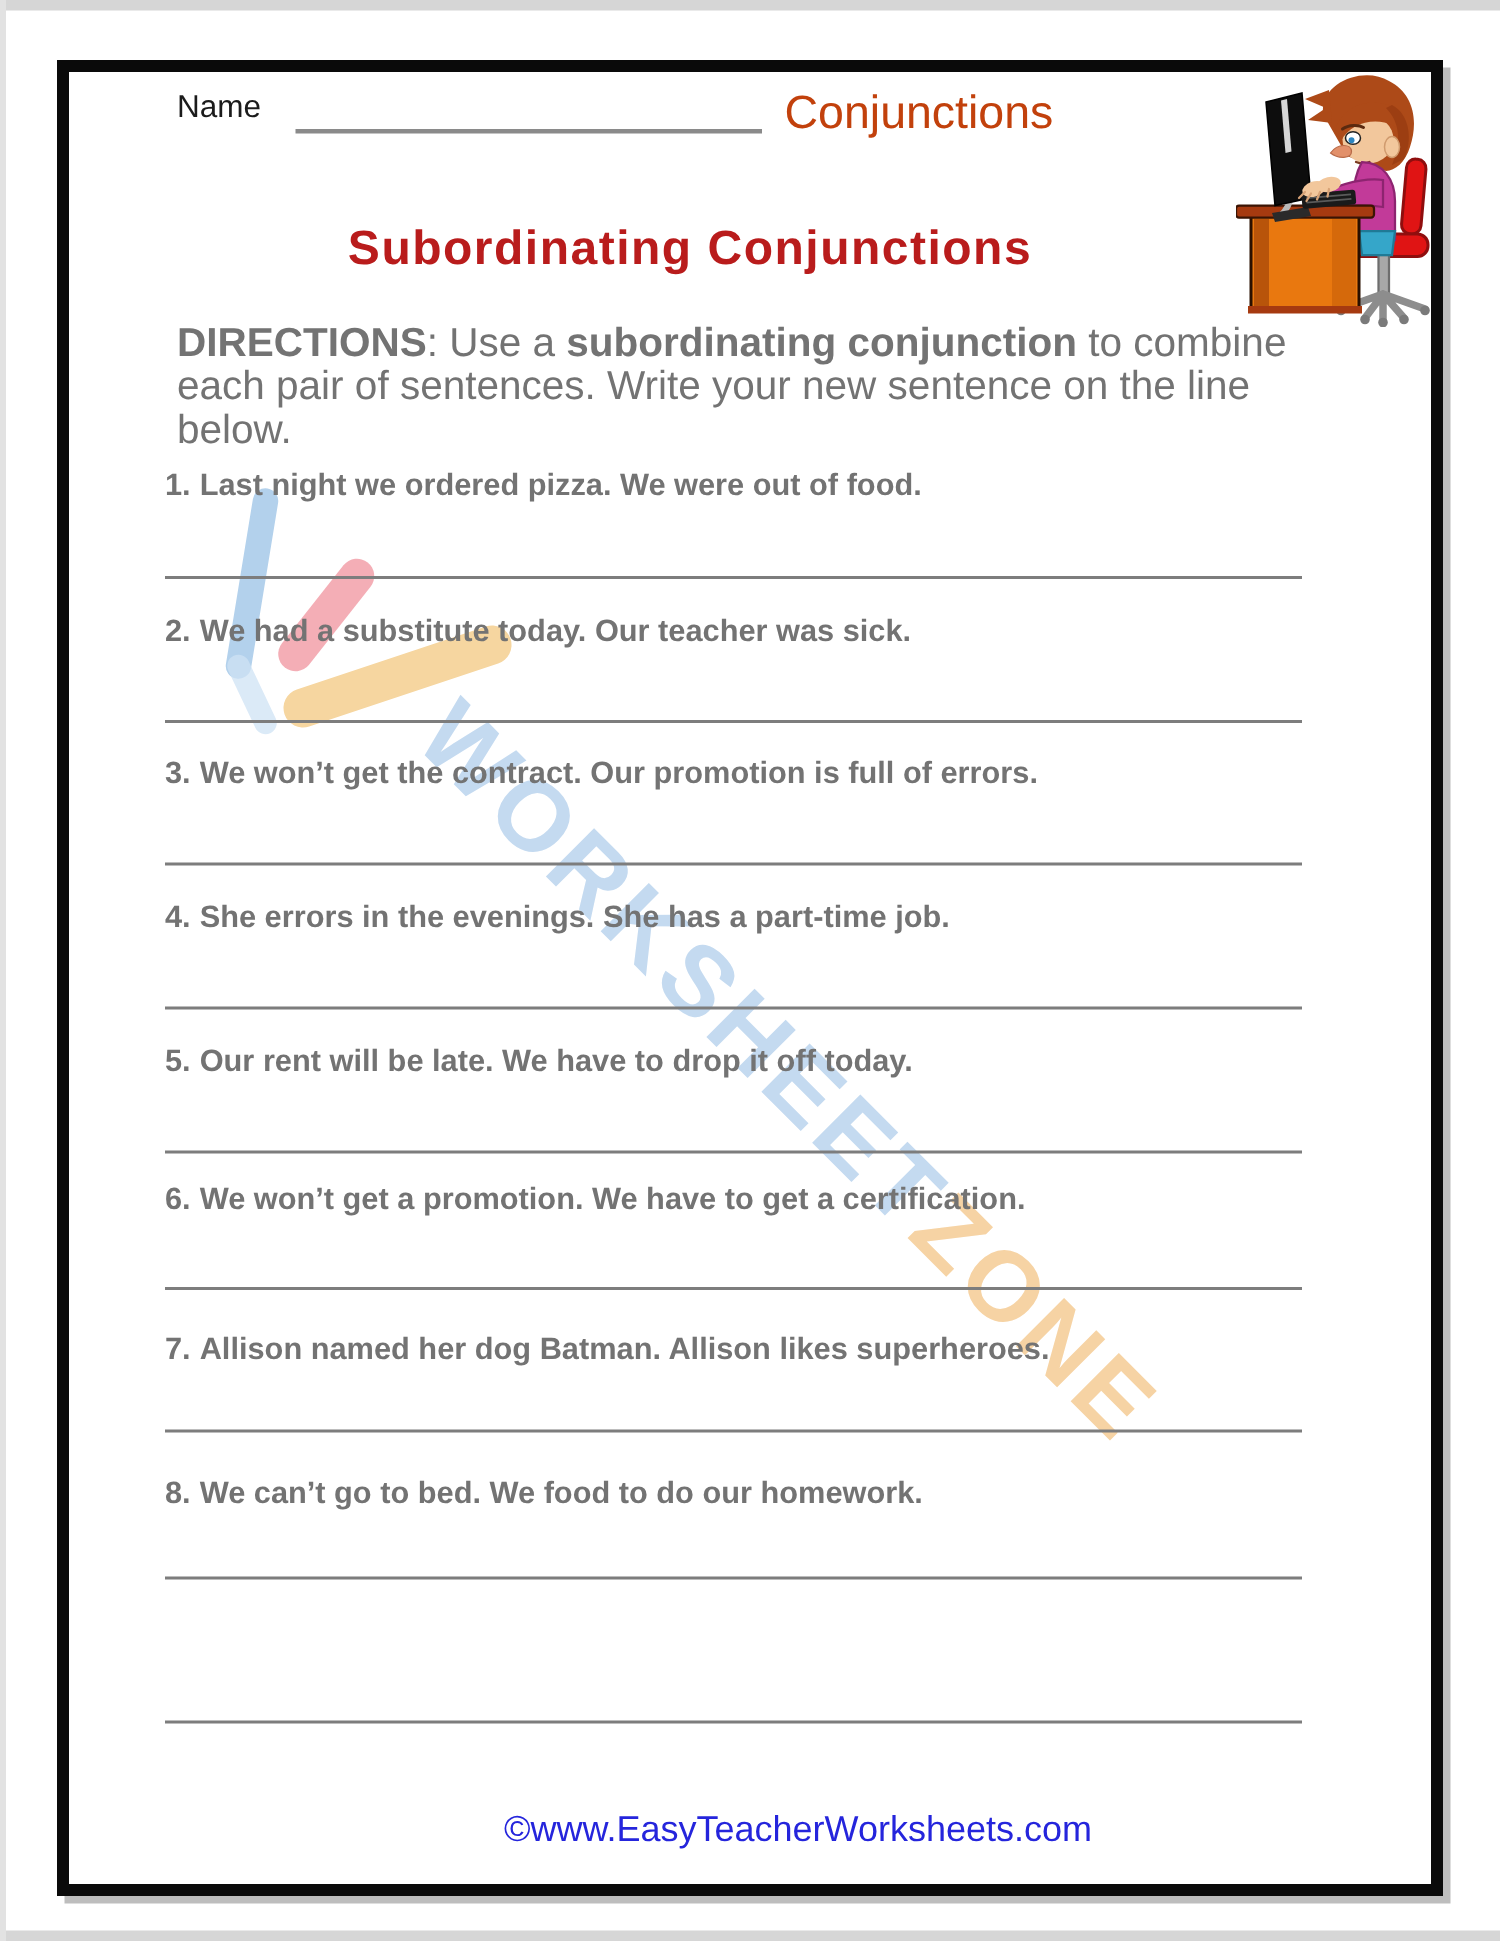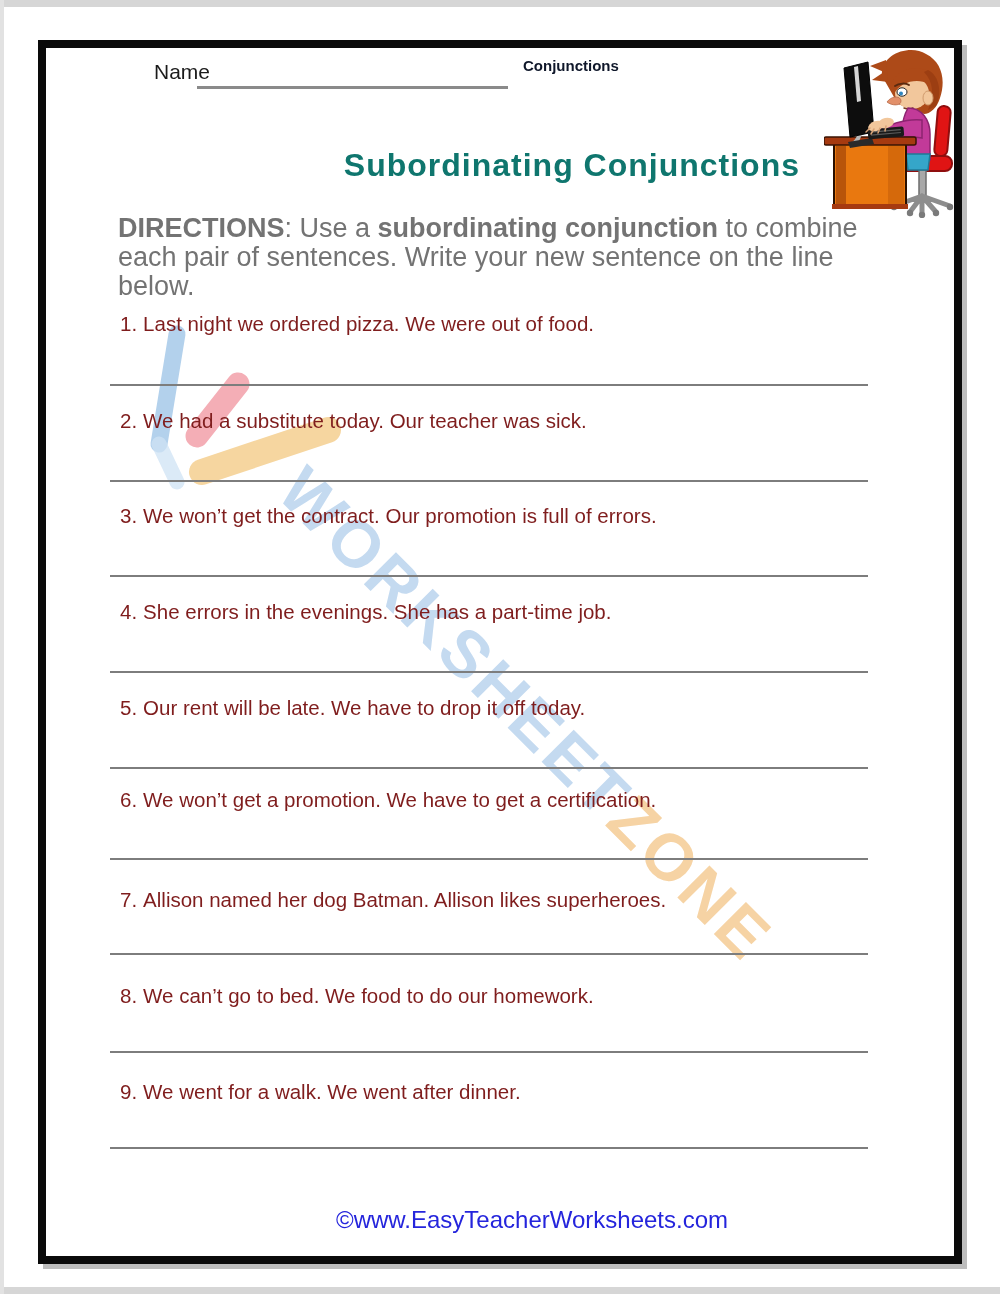--- a/index.html
+++ b/index.html
@@ -14,33 +14,33 @@
   
   .wm-logo{position:absolute;left:140px;top:320px;z-index:1;}
   .wm-text{position:absolute;left:318px;top:452px;z-index:1;
            transform:rotate(45deg);transform-origin:0 0;
            font-size:66px;font-weight:bold;letter-spacing:4px;white-space:nowrap;}
   .wm-blue{color:#c4daf0;}
   .wm-orange{color:#f6d3a4;}
 
   .content{position:absolute;left:0;top:0;width:1000px;height:1294px;z-index:3;}
 
-  .name-label{position:absolute;left:118px;top:60px;font-size:21px;color:#1b1b1b;margin-left:36px;}
+  .name-label{position:absolute;left:118px;top:60px;font-size:21px;color:#1b1b1b;}
   .name-line{position:absolute;left:197px;top:86px;width:311px;height:0;
              border-top:3px solid #8a8a8a;}
-  .category{position:absolute;left:523px;top:57px;font-size:15px;font-weight:bold;color:#0f172a;}
+  .category{position:absolute;left:523px;top:57px;font-size:31px;font-weight:normal;color:#c2410c;}
 
-  .title{position:absolute;left:120px;top:147px;width:680px;text-align:right;
-         font-size:32px;font-weight:bold;letter-spacing:1px;color:#0f766e;}
+  .title{position:absolute;left:120px;top:147px;width:680px;text-align:center;
+         font-size:32px;font-weight:bold;letter-spacing:1px;color:#b91c1c;}
 
   .directions{position:absolute;left:118px;top:214px;width:770px;
               font-size:27px;line-height:29px;color:#737373;}
   .directions b{font-weight:bold;}
 
-  .item{position:absolute;left:120px;width:760px;font-size:20.5px;color:#7f1d1d;}
+  .item{position:absolute;left:110px;width:760px;font-size:20.5px;color:#737373;font-weight:bold;}
   .item .num{margin-right:6px;}
   .answer-line{position:absolute;left:110px;width:758px;height:0;border-top:2px solid #7d7d7d;}
 
   .footer{position:absolute;left:0;top:1206px;width:1000px;text-align:center;
           font-size:24px;color:#2525dc;margin-left:32px;}
   .footer a{color:#2525dc;text-decoration:none;cursor:pointer;}
 
   .illustration{position:absolute;left:824px;top:46px;width:132px;height:172px;z-index:3;}
 </style>
 </head>
@@ -90,21 +90,20 @@
 
     <div class="item" style="top:788px"><span class="num">6.</span><span>We won’t get a promotion. We have to get a certification.</span></div>
     <div class="answer-line" style="top:858px"></div>
 
     <div class="item" style="top:888px"><span class="num">7.</span><span>Allison named her dog Batman. Allison likes superheroes.</span></div>
     <div class="answer-line" style="top:953px"></div>
 
     <div class="item" style="top:984px"><span class="num">8.</span><span>We can’t go to bed. We food to do our homework.</span></div>
     <div class="answer-line" style="top:1051px"></div>
 
-    <div class="item" style="top:1080px"><span class="num">9.</span><span>We went for a walk. We went after dinner.</span></div>
     <div class="answer-line" style="top:1147px"></div>
 
     <div class="footer"><a>©www.EasyTeacherWorksheets.com</a></div>
   </div>
 
   <svg class="illustration" viewBox="0 0 132 172">
 
     <g>
       <rect x="112" y="60" width="13" height="50" rx="6" fill="#e01414" stroke="#8f0e0e" stroke-width="2" transform="rotate(5 118 85)"></rect>
       <rect x="72" y="110" width="56" height="15" rx="7" fill="#e01414" stroke="#8f0e0e" stroke-width="2"></rect>

